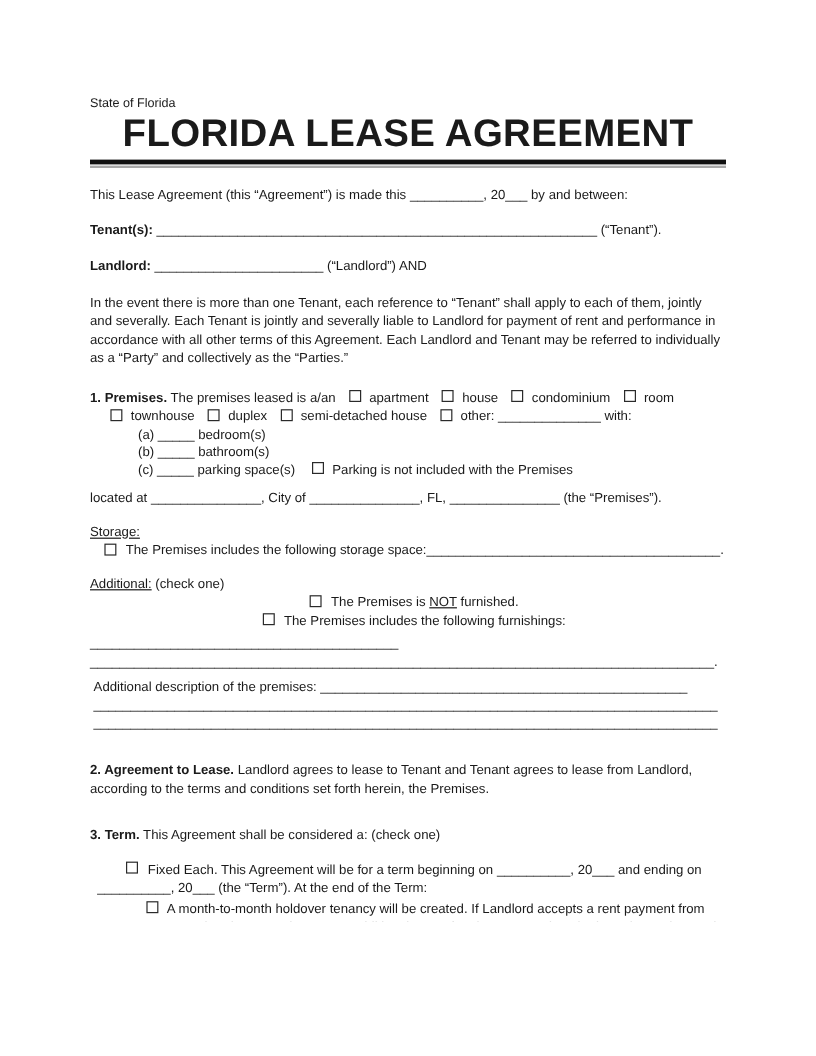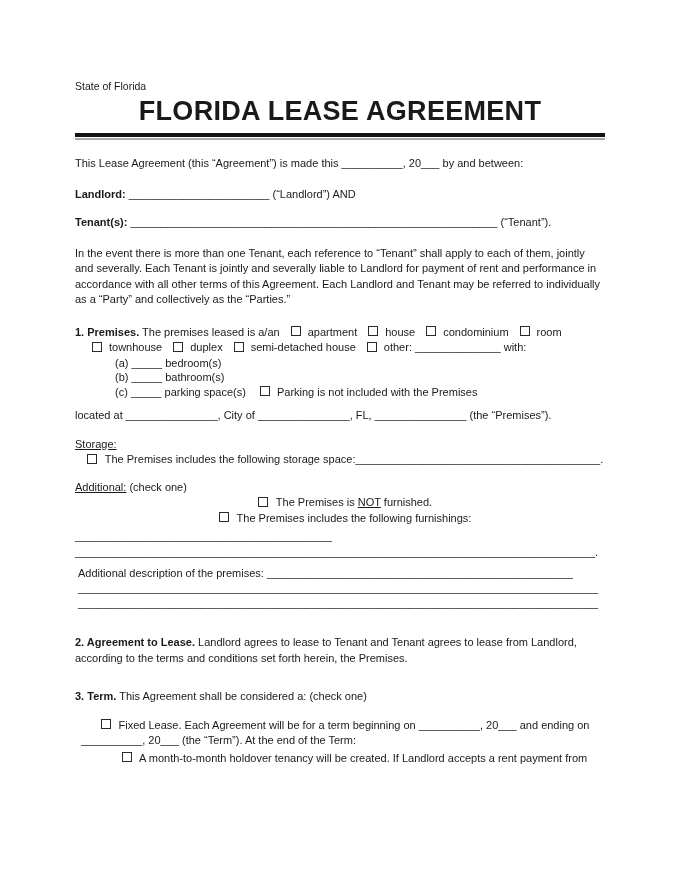--- a/index.html
+++ b/index.html
@@ -2,21 +2,21 @@
 <html><head>
 <meta charset="utf-8">
 <style>
   html,body{margin:0;padding:0;background:#fff;}
   .page{
     position:relative;width:680px;height:768px;background:#fff;
     font-family:"Liberation Sans",sans-serif;font-size:11px;line-height:15.5px;
     color:#1a1a1a;box-sizing:border-box;padding:80px 75px 0 75px;overflow:hidden;
   }
   .state{font-size:10.5px;line-height:13px;}
-  .title{font-size:27px;line-height:30px;font-weight:700;text-align:center;margin:3px 0 0 0;letter-spacing:.3px;}
+  .title{font-size:32px;line-height:30px;font-weight:700;text-align:center;margin:3px 0 0 0;letter-spacing:.3px;}
   .rule{height:7px;border-top:4px solid #111;border-bottom:2px solid #a9a9a9;box-sizing:border-box;margin-top:7px;}
   .l{margin:0;}
   .b{font-weight:700;}
   .u{text-decoration:underline;}
   .mt-intro{margin-top:16px;}
   .mt-landlord{margin-top:15px;}
   .mt-tenant{margin-top:13px;}
   .mt-par{margin-top:15px;}
   .mt-prem{margin-top:17px;}
   .ind1{padding-left:17px;}
@@ -42,23 +42,23 @@
 <body>
 
 <div class="page">
 
   <div class="state">State of Florida</div>
   <h1 class="title">FLORIDA LEASE AGREEMENT</h1>
   <div class="rule"></div>
 
   <p class="l mt-intro"><span>This Lease Agreement (this “Agreement”) is made this </span><span>__________</span><span>, 20</span><span>___</span><span> by and between:</span></p>
 
+  <p class="l mt-tenant"><span class="b">Tenant(s):</span><span> ____________________________________________________________ </span><span>(“Tenant”).</span></p>
+
   <p class="l mt-landlord"><span class="b">Landlord:</span><span> _______________________ </span><span>(“Landlord”) AND</span></p>
-
-  <p class="l mt-tenant"><span class="b">Tenant(s):</span><span> ____________________________________________________________ </span><span>(“Tenant”).</span></p>
 
   <p class="l mt-par">In the event there is more than one Tenant, each reference to “Tenant” shall apply to each of them, jointly and severally. Each Tenant is jointly and severally liable to Landlord for payment of rent and performance in accordance with all other terms of this Agreement. Each Landlord and Tenant may be referred to individually as a “Party” and collectively as the “Parties.”</p>
 
   <div class="mt-prem">
     <p class="l"><span class="b">1. Premises.</span><span> The premises leased is a/an</span><span class="cb inl"></span><span>apartment</span><span class="cb inl"></span><span>house</span><span class="cb inl"></span><span>condominium</span><span class="cb inl"></span><span>room</span></p>
     <p class="l ind1"><span class="cb tight"></span><span>townhouse</span><span class="cb inl"></span><span>duplex</span><span class="cb inl"></span><span>semi-detached house</span><span class="cb inl"></span><span>other: </span><span>______________</span><span> with:</span></p>
     <p class="l itm"><span>(a) </span><span>_____</span><span> bedroom(s)</span></p>
     <p class="l itm"><span>(b) </span><span>_____</span><span> bathroom(s)</span></p>
     <p class="l itm"><span>(c) </span><span>_____</span><span> parking space(s) </span><span class="cb inl"></span><span>Parking is not included with the Premises</span></p>
   </div>
@@ -82,21 +82,21 @@
     <p class="l addl-line"><span>Additional description of the premises: </span><span>__________________________________________________</span></p>
     <p class="l addl-line">_____________________________________________________________________________________</p>
     <p class="l addl-line">_____________________________________________________________________________________</p>
   </div>
 
   <p class="l mt-sec2"><span class="b">2. Agreement to Lease.</span><span> Landlord agrees to lease to Tenant and Tenant agrees to lease from Landlord, according to the terms and conditions set forth herein, the Premises.</span></p>
 
   <p class="l mt-sec3"><span class="b">3. Term.</span><span> This Agreement shall be considered a: (check one)</span></p>
 
   <div class="mt-fixed">
-    <p class="l cbpad"><span class="cb"></span><span>Fixed Lease. Each Agreement will be for a term beginning on </span><span>__________</span><span>, 20</span><span>___</span><span> and ending on</span></p>
+    <p class="l cbpad"><span class="cb"></span><span>Fixed Each. This Agreement will be for a term beginning on </span><span>__________</span><span>, 20</span><span>___</span><span> and ending on</span></p>
     <p class="l fixed2"><span>__________</span><span>, 20</span><span>___</span><span> (the “Term”). At the end of the Term:</span></p>
     <p class="l holdover"><span class="cb tight"></span><span>A month-to-month holdover tenancy will be created. If Landlord accepts a rent payment from Tenant, other than past due rent or additional rent, after the Term expires, both parties understand that a month-to-month holdover tenancy will be created at the agreed upon monthly rent, unless proper notice has been served as required by applicable laws. If either Tenant or Landlord wishes to end the month-to-month tenancy, such Party must provide at least thirty (30) days’ written notice before the desired termination date.</span></p>
   </div>
 
   <div class="logo">
     <svg width="26" height="30" viewBox="0 0 26 30" xmlns="http://www.w3.org/2000/svg">
       <rect x="12" y="0.5" width="13" height="13" fill="#2b2b2b"></rect>
       <rect x="0.75" y="6.75" width="20.5" height="22.5" fill="#2b2b2b" stroke="#ffffff" stroke-width="1.5"></rect>
       <path d="M6 11 V 24 H 17" fill="none" stroke="#ffffff" stroke-width="3"></path>
     </svg>

